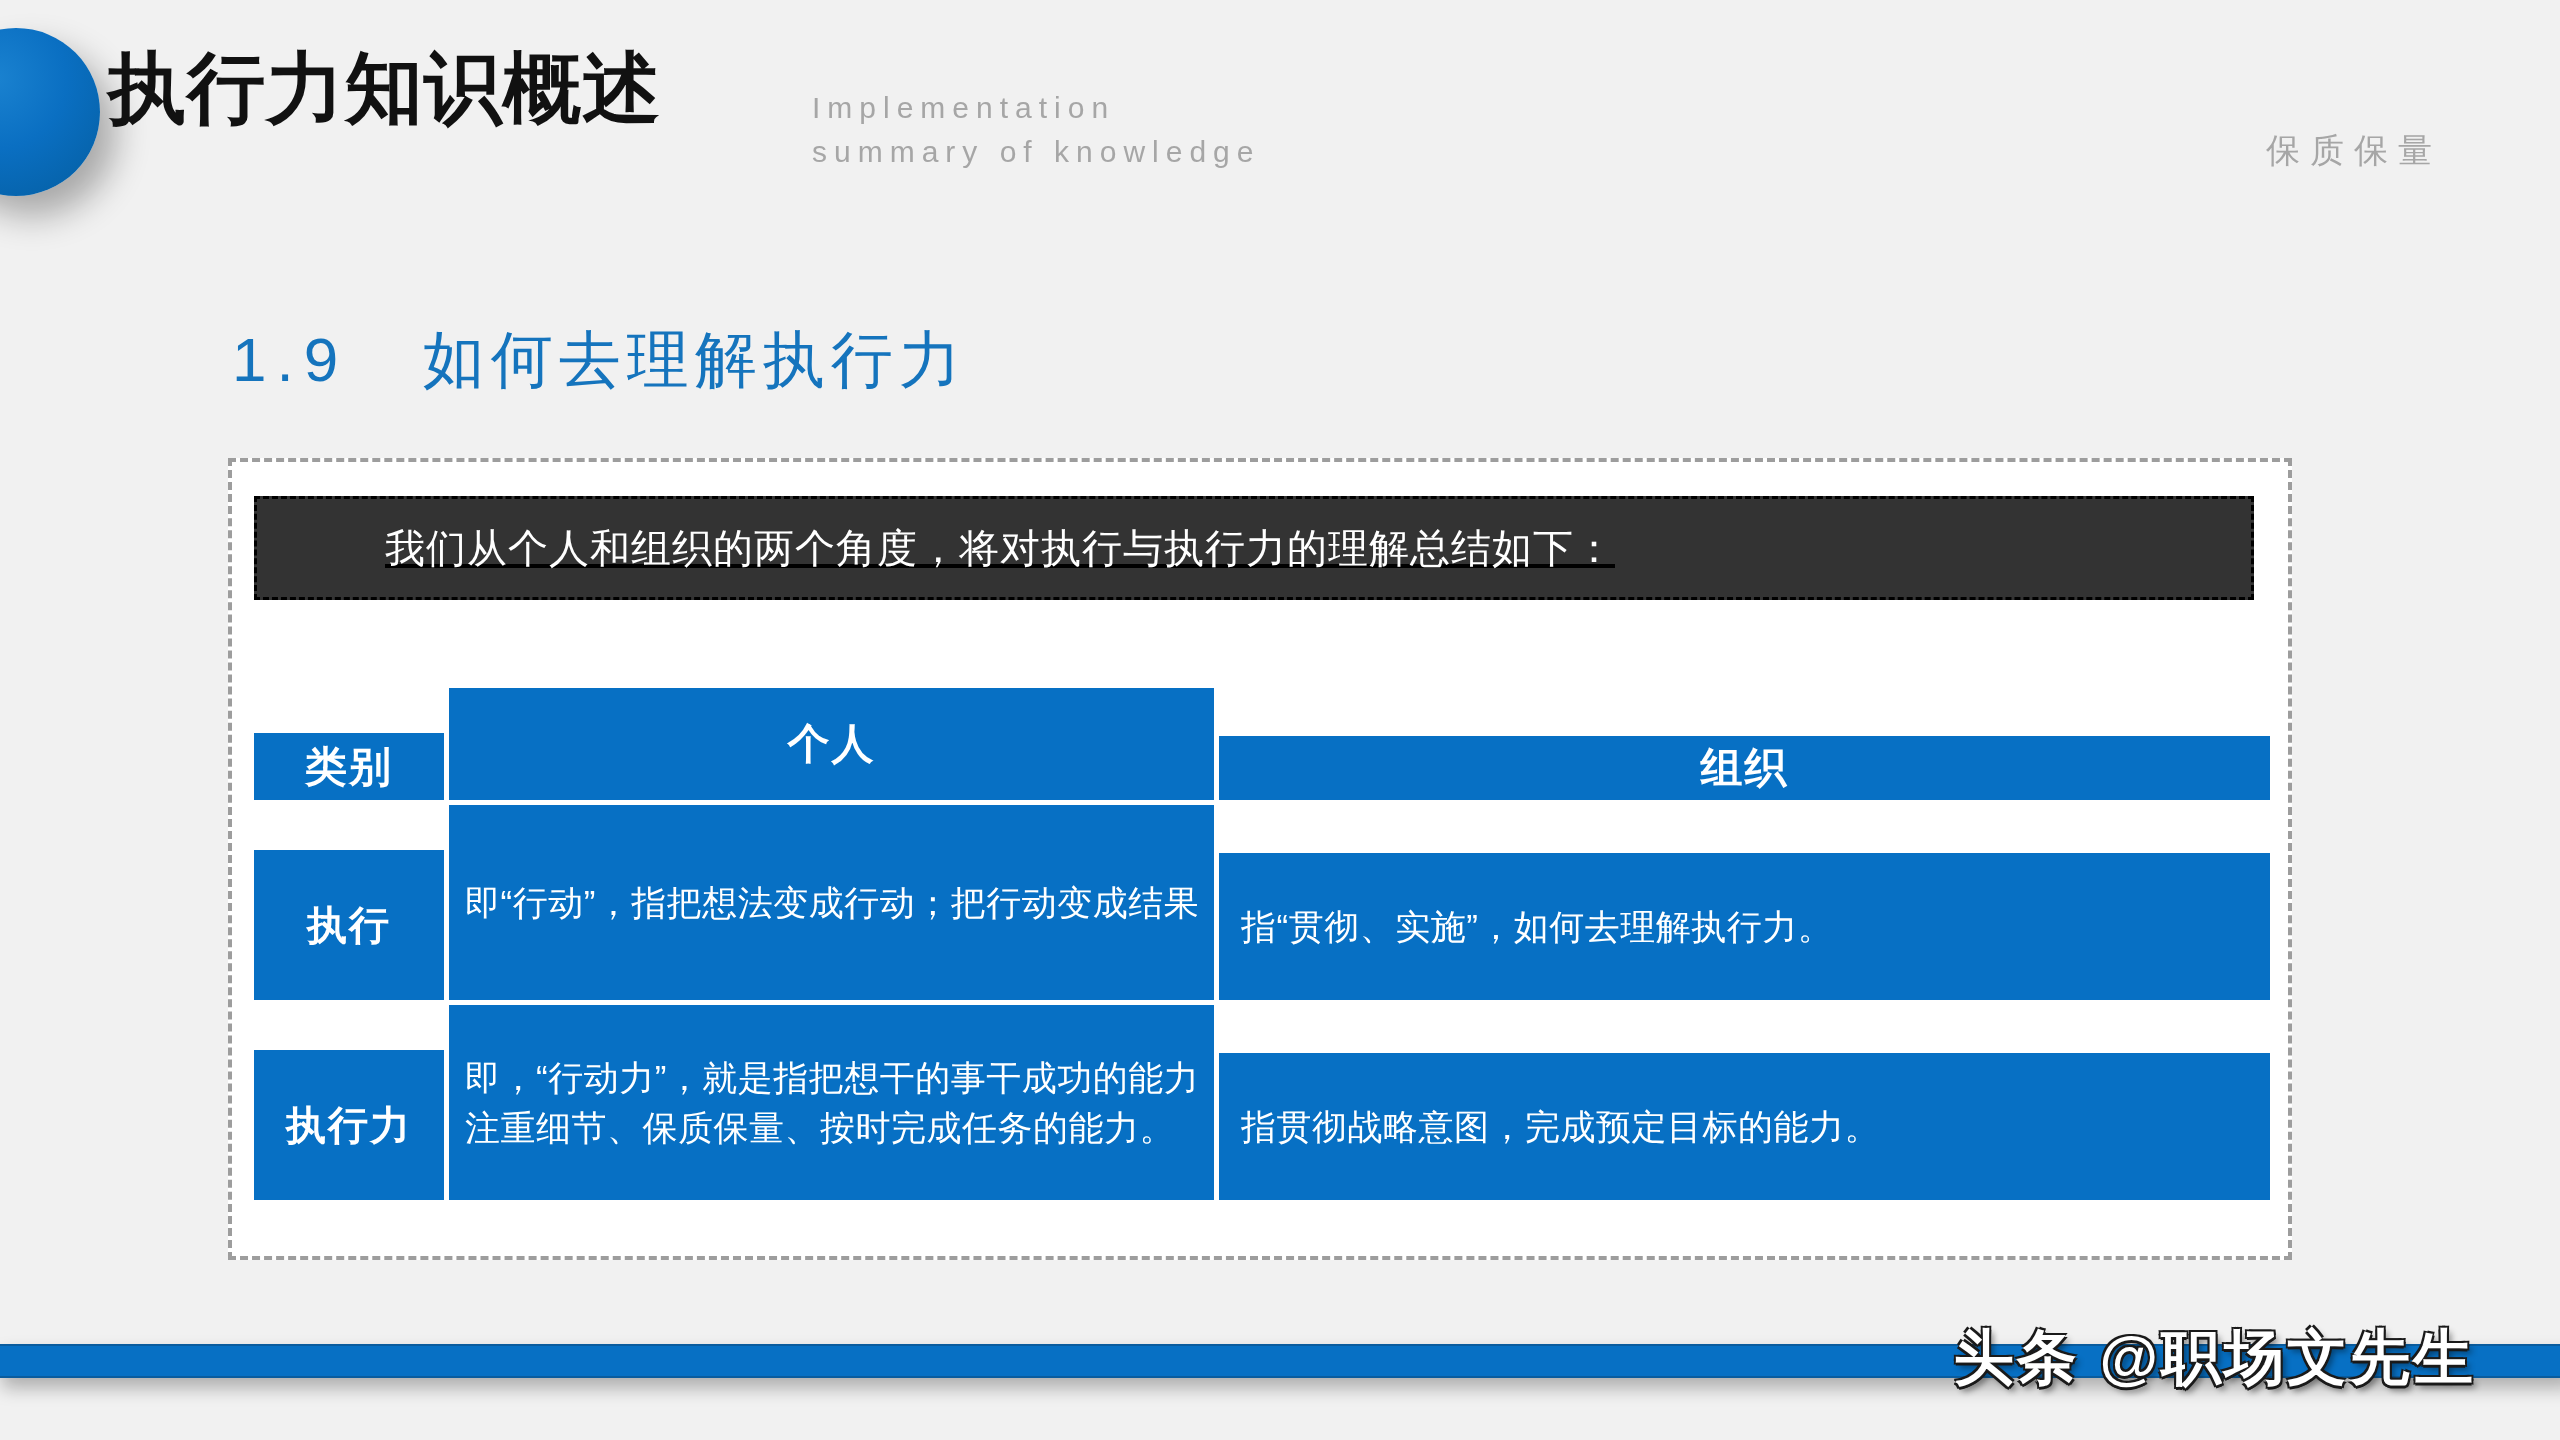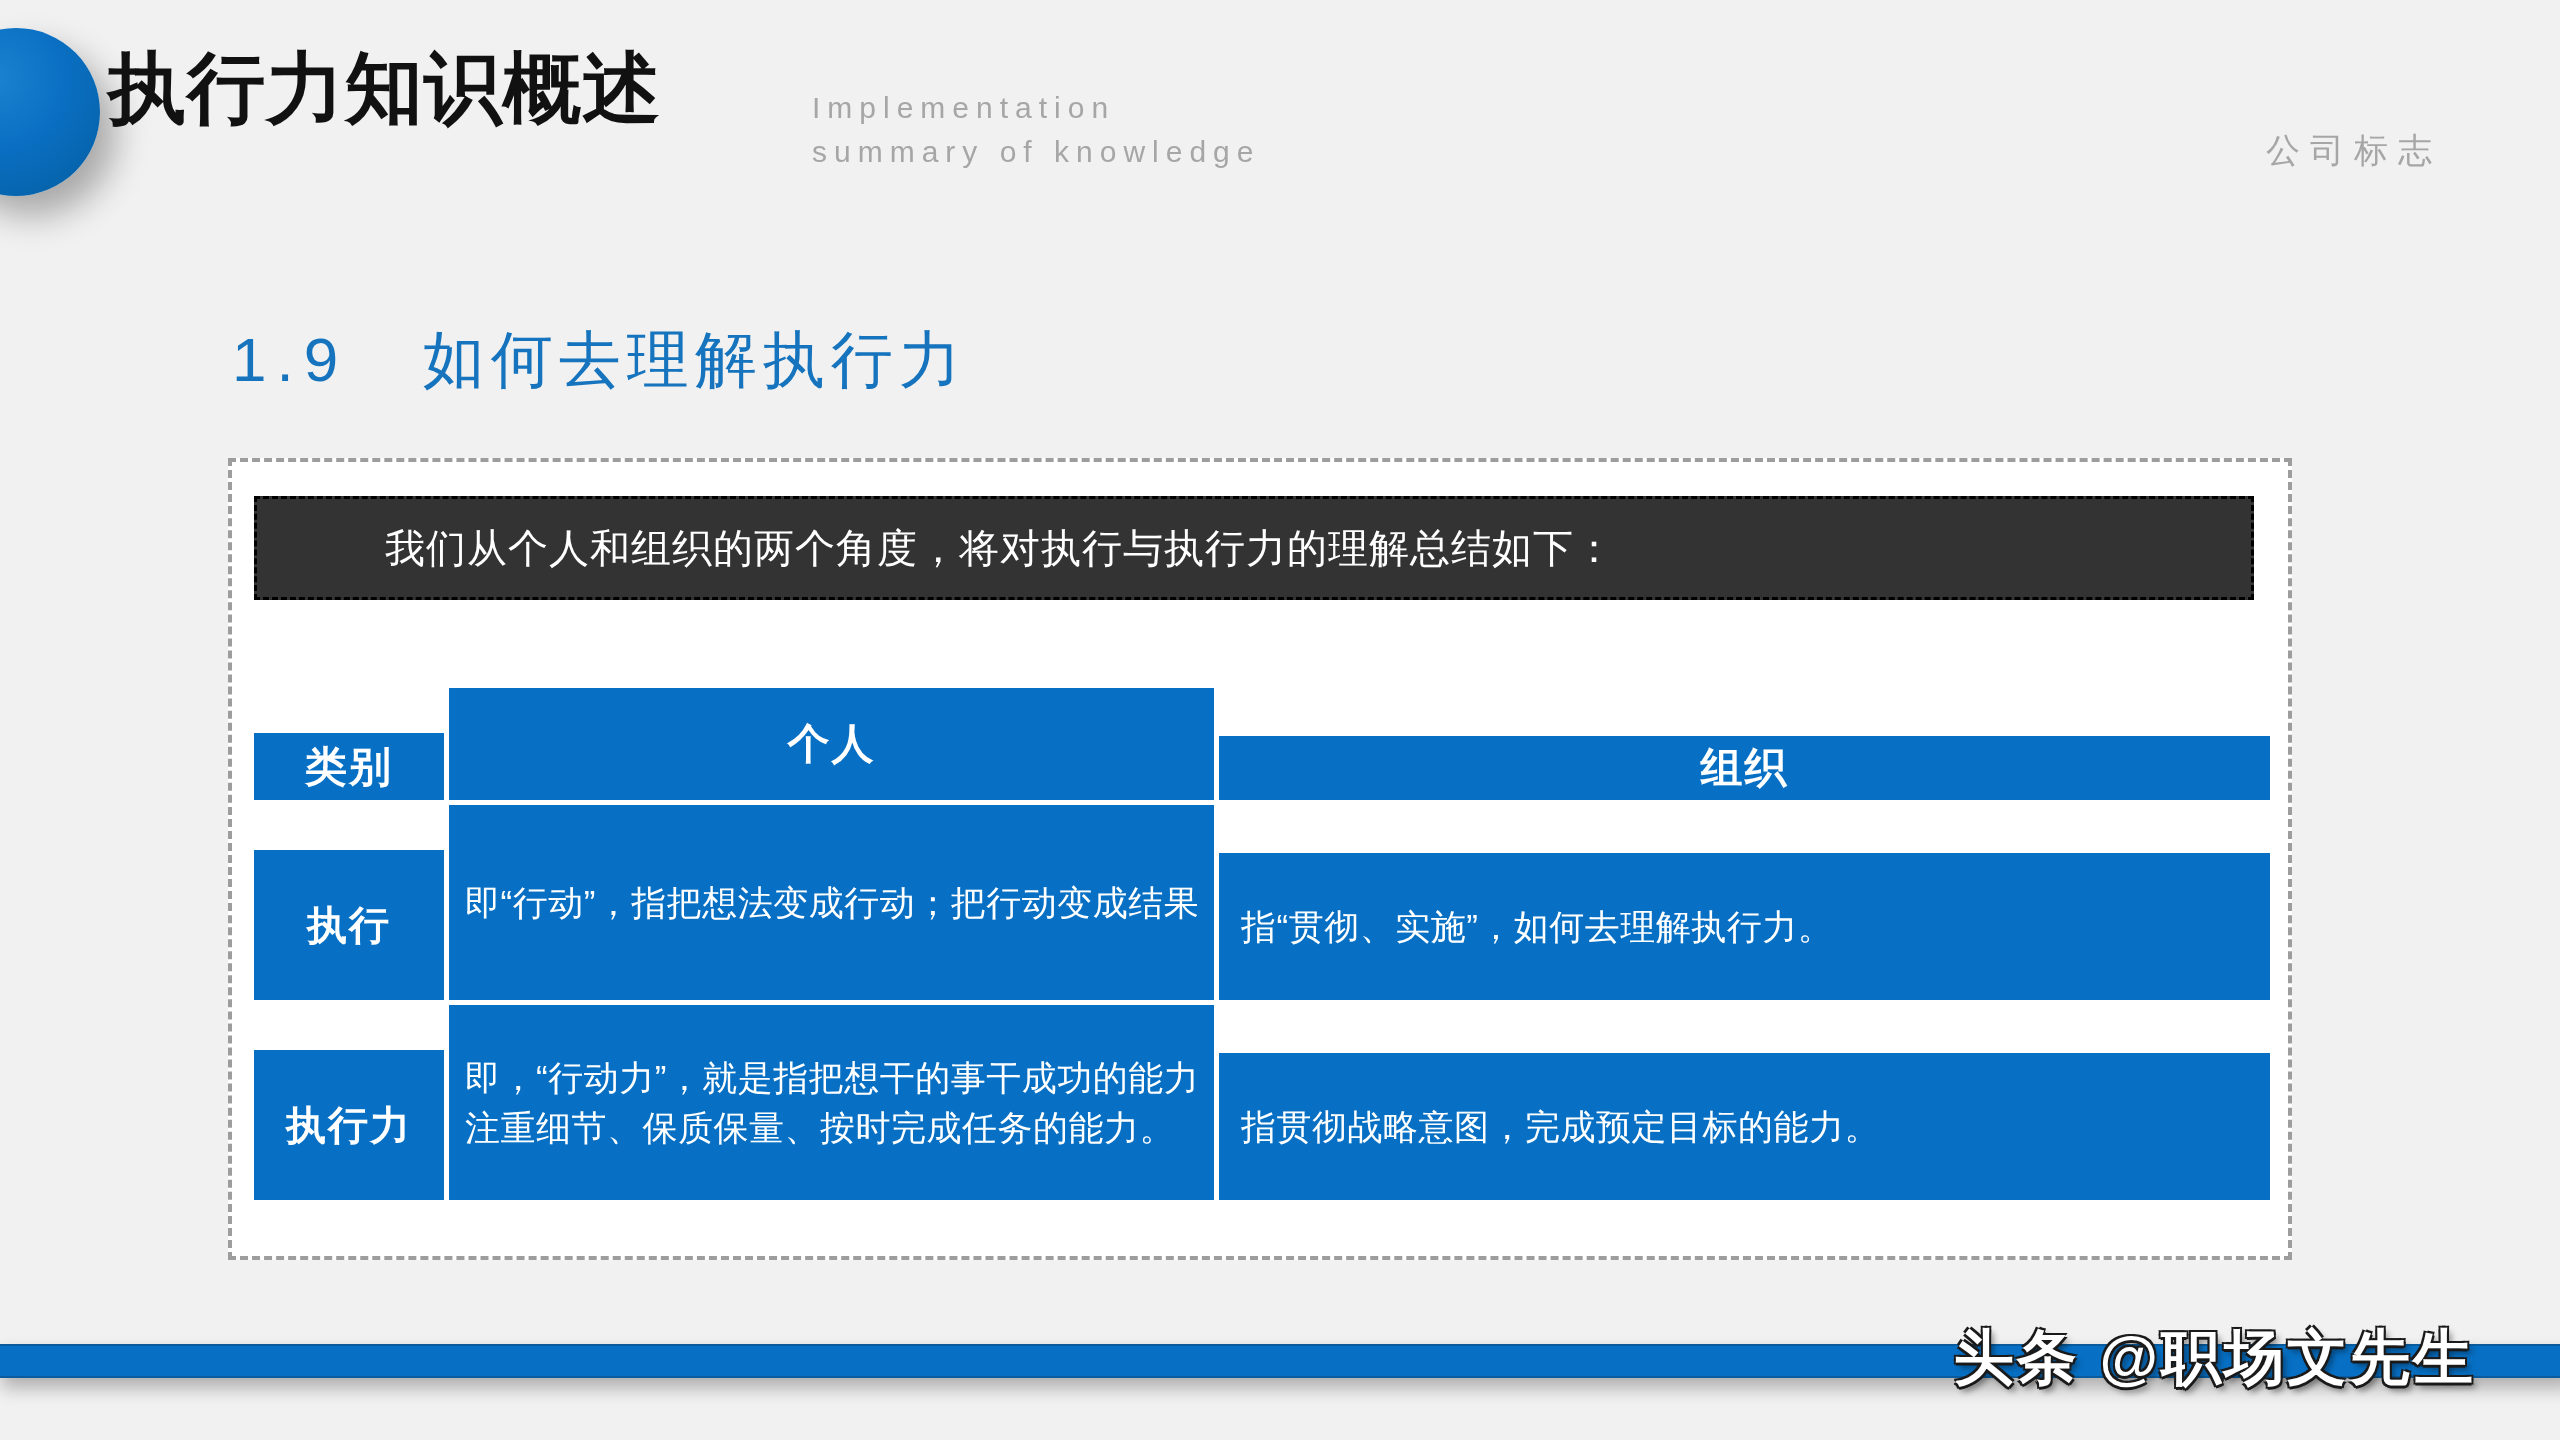--- a/index.html
+++ b/index.html
@@ -108,20 +108,21 @@
   .statement-banner {
     position: absolute;
     left: 22px;
     top: 34px;
     width: 2000px;
     height: 104px;
     background: #333333;
     border: 3px dashed #000000;
     display: flex;
     align-items: center;
+    text-decoration: underline;
   }
 
   .statement-text {
     color: #ffffff;
     font-size: 40px;
     letter-spacing: 1px;
     padding-left: 128px;
     white-space: nowrap;
   }
 
@@ -236,21 +237,21 @@
   <div class="header">
     <div class="header-bullet"></div>
 
     <div class="header-title">执行力知识概述</div>
 
     <div class="header-sub">
       <div>Implementation</div>
       <div>summary of knowledge</div>
     </div>
 
-    <div class="header-logo">公司标志</div>
+    <div class="header-logo">保质保量</div>
   </div>
 
   <div class="section-heading">
     <span class="num">1.9</span>
     <span class="gap"></span>
     <span>如何去理解执行力</span>
   </div>
 
   <div class="content-frame">
 

